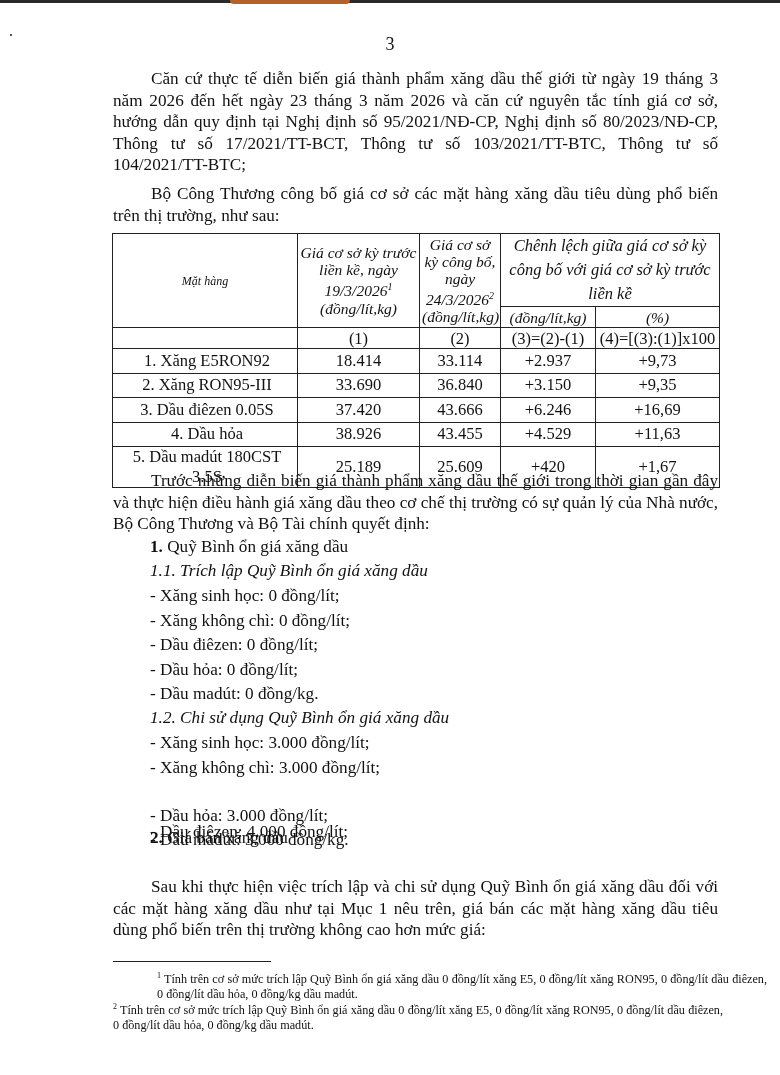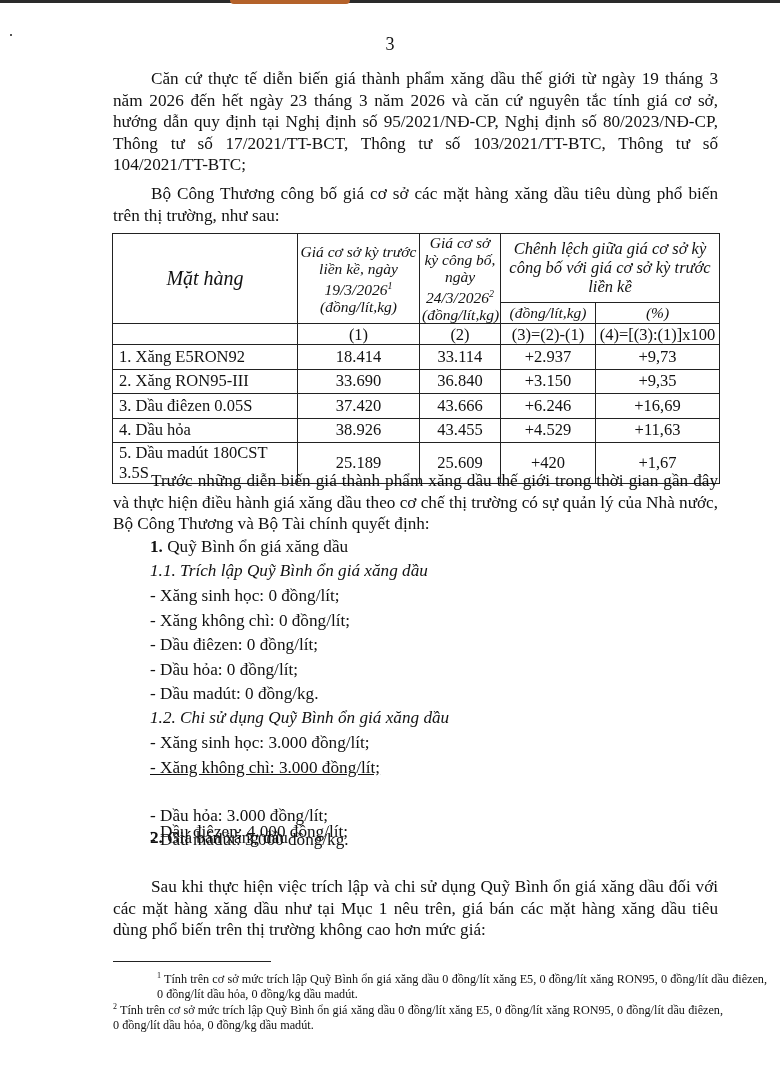--- a/index.html
+++ b/index.html
@@ -25,24 +25,24 @@
   .line.ital { font-style:italic; }
   .bold { font-weight:bold; }
 
   table.prices {
     position:absolute; left:112px; top:233px; width:607px; border-collapse:collapse;
     font-size:16.5px; table-layout:fixed;
   }
   table.prices td, table.prices th {
     border:1.2px solid #222; padding:0 2px; text-align:center; font-weight:normal;
   }
-  table.prices th { font-style:italic; line-height:19px; }
-  table.prices .hdr-mat { font-size:20px; }
+  table.prices th { font-style:italic; line-height:24px; }
+  table.prices .hdr-mat { font-size:12px; }
   table.prices .small { font-size:15.5px; line-height:17px; }
-  table.prices td.name { text-align:left; padding-left:6px; }
+  table.prices td.name { text-align:center; padding-left:6px; }
   table.prices tr.data td { height:23.5px; }
   table.prices tr.nums td { height:20px; line-height:19px; }
   sup { font-size:10px; }
 
   .fn-rule { position:absolute; left:113px; top:961px; width:158px; height:1px; background:#222; }
   .footnote {
     position:absolute; left:113px; width:610px; font-size:12.2px; line-height:14.5px; text-align:justify;
   }
   .footnote sup { font-size:8px; }
 </style>
@@ -134,21 +134,21 @@
 <div class="line" style="top:536px;"><span class="bold">1.</span><span> Quỹ Bình ổn giá xăng dầu</span></div>
 <div class="line ital" style="top:560px;">1.1. Trích lập Quỹ Bình ổn giá xăng dầu</div>
 <div class="line" style="top:585px;">- Xăng sinh học: 0 đồng/lít;</div>
 <div class="line" style="top:610px;">- Xăng không chì: 0 đồng/lít;</div>
 <div class="line" style="top:634px;">- Dầu điêzen: 0 đồng/lít;</div>
 <div class="line" style="top:659px;">- Dầu hỏa: 0 đồng/lít;</div>
 <div class="line" style="top:683px;">- Dầu madút: 0 đồng/kg.</div>
 
 <div class="line ital" style="top:707px;">1.2. Chi sử dụng Quỹ Bình ổn giá xăng dầu</div>
 <div class="line" style="top:732px;">- Xăng sinh học: 3.000 đồng/lít;</div>
-<div class="line" style="top:757px;text-decoration:underline;">- Xăng không chì: 3.000 đồng/lít;</div>
+<div class="line" style="top:757px;">- Xăng không chì: 3.000 đồng/lít;</div>
 <div class="line" style="top:821px;">- Dầu điêzen: 4.000 đồng/lít;</div>
 <div class="line" style="top:805px;">- Dầu hỏa: 3.000 đồng/lít;</div>
 <div class="line" style="top:829px;">- Dầu madút: 3.000 đồng/kg.</div>
 
 <div class="line" style="top:827px;"><span class="bold">2.</span><span> Giá bán xăng dầu</span></div>
 
 <div class="para" style="top:876px;"><span class="indent"></span><span>Sau khi thực hiện việc trích lập và chi sử dụng Quỹ Bình ổn giá xăng dầu đối với các mặt hàng xăng dầu như tại Mục 1 nêu trên, giá bán các mặt hàng xăng dầu tiêu dùng phổ biến trên thị trường không cao hơn mức giá:</span></div>
 
 <div class="fn-rule"></div>
 

